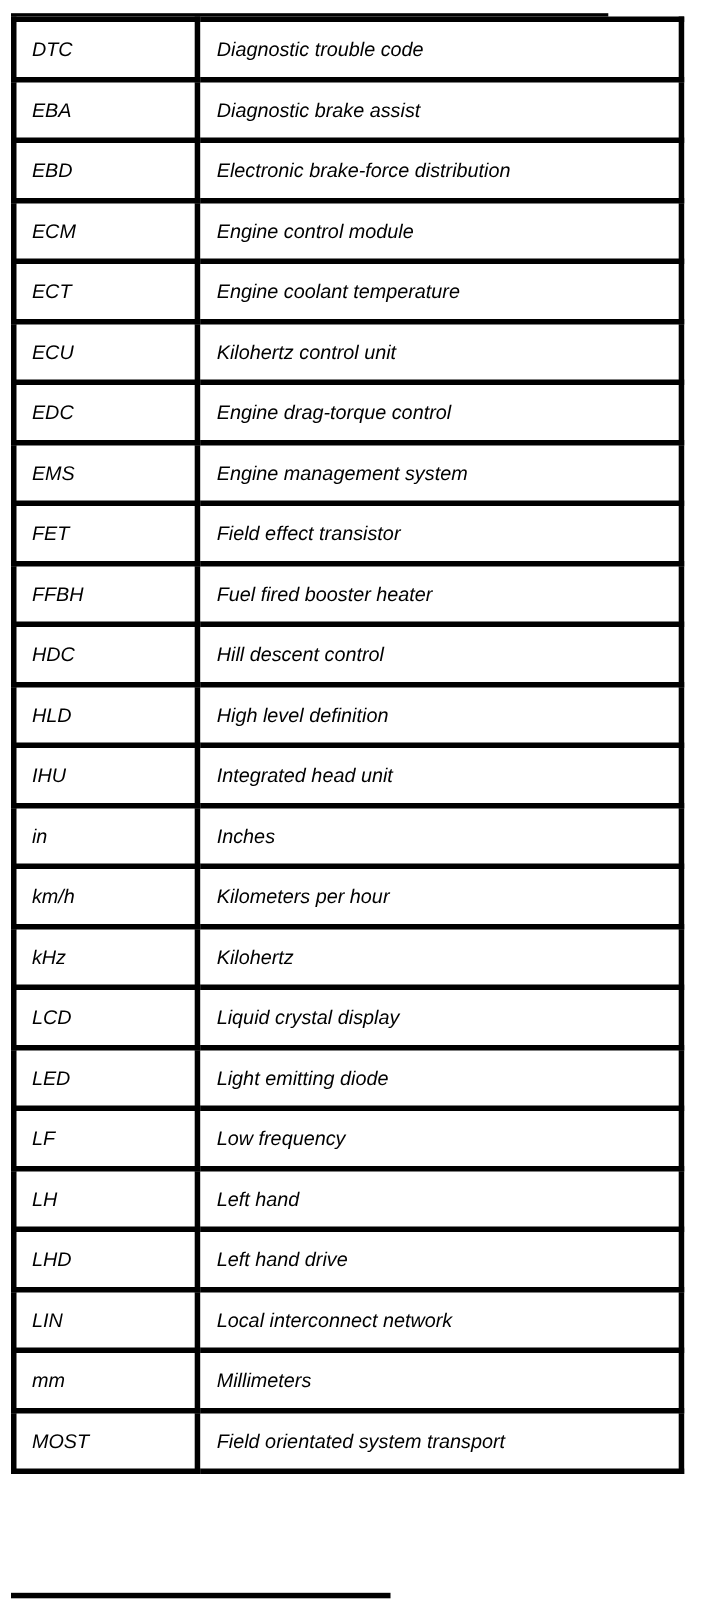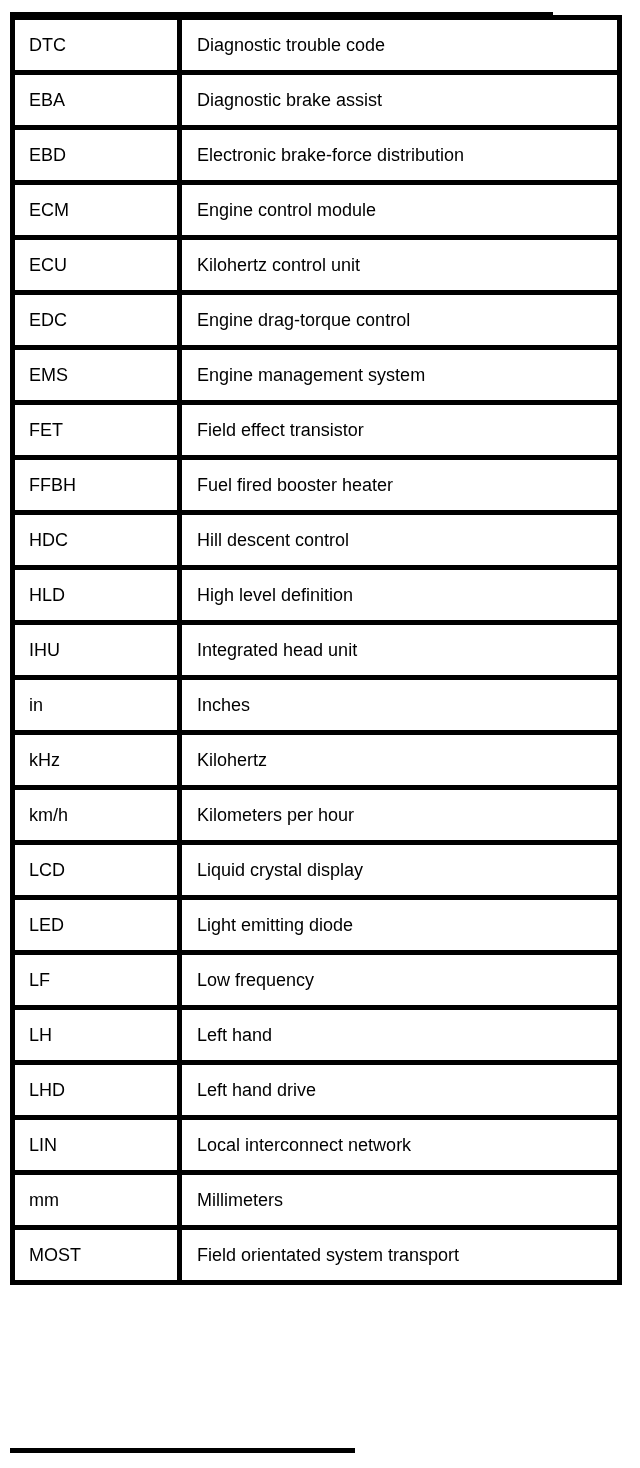--- a/index.html
+++ b/index.html
@@ -26,20 +26,21 @@
   }
   .abbrev-table td {
     border: 5px solid #000000;
     height: 50px;
     vertical-align: middle;
     font-size: 18px;
     line-height: 1;
     white-space: nowrap;
     overflow: hidden;
     background: #ffffff;
+    font-style: italic;
   }
   .abbrev-table td.abbr {
     width: 148px;
     padding: 0 0 0 14px;
   }
   .abbrev-table td.def {
     padding: 0 0 0 15px;
   }
   
   .artifact {
@@ -76,20 +77,24 @@
       </tr>
       <tr>
         <td class="abbr">EBD</td>
         <td class="def">Electronic brake-force distribution</td>
       </tr>
       <tr>
         <td class="abbr">ECM</td>
         <td class="def">Engine control module</td>
       </tr>
       <tr>
+        <td class="abbr">ECT</td>
+        <td class="def">Engine coolant temperature</td>
+      </tr>
+      <tr>
         <td class="abbr">ECU</td>
         <td class="def">Kilohertz control unit</td>
       </tr>
       <tr>
         <td class="abbr">EDC</td>
         <td class="def">Engine drag-torque control</td>
       </tr>
       <tr>
         <td class="abbr">EMS</td>
         <td class="def">Engine management system</td>
@@ -112,26 +117,26 @@
       </tr>
       <tr>
         <td class="abbr">IHU</td>
         <td class="def">Integrated head unit</td>
       </tr>
       <tr>
         <td class="abbr">in</td>
         <td class="def">Inches</td>
       </tr>
       <tr>
+        <td class="abbr">km/h</td>
+        <td class="def">Kilometers per hour</td>
+      </tr>
+      <tr>
         <td class="abbr">kHz</td>
         <td class="def">Kilohertz</td>
-      </tr>
-      <tr>
-        <td class="abbr">km/h</td>
-        <td class="def">Kilometers per hour</td>
       </tr>
       <tr>
         <td class="abbr">LCD</td>
         <td class="def">Liquid crystal display</td>
       </tr>
       <tr>
         <td class="abbr">LED</td>
         <td class="def">Light emitting diode</td>
       </tr>
       <tr>

